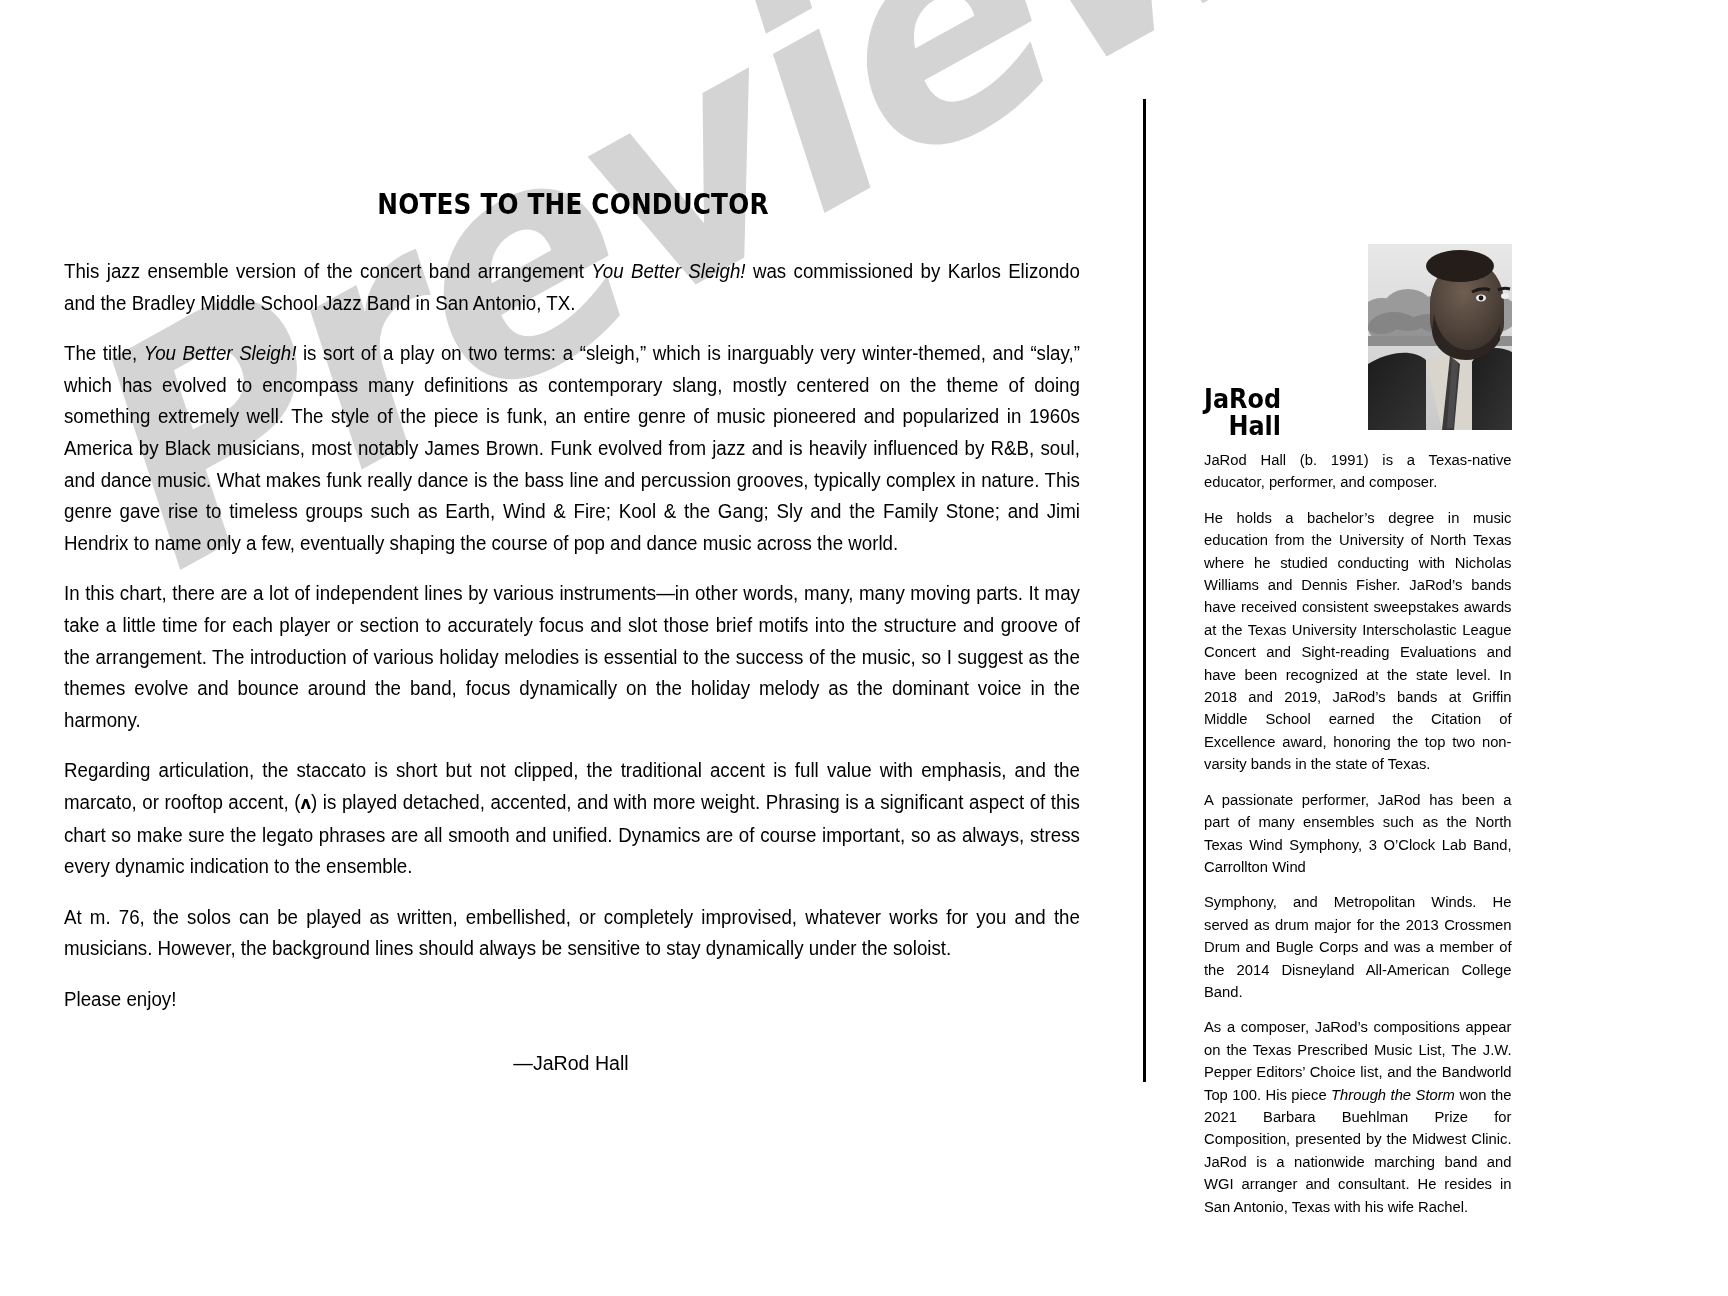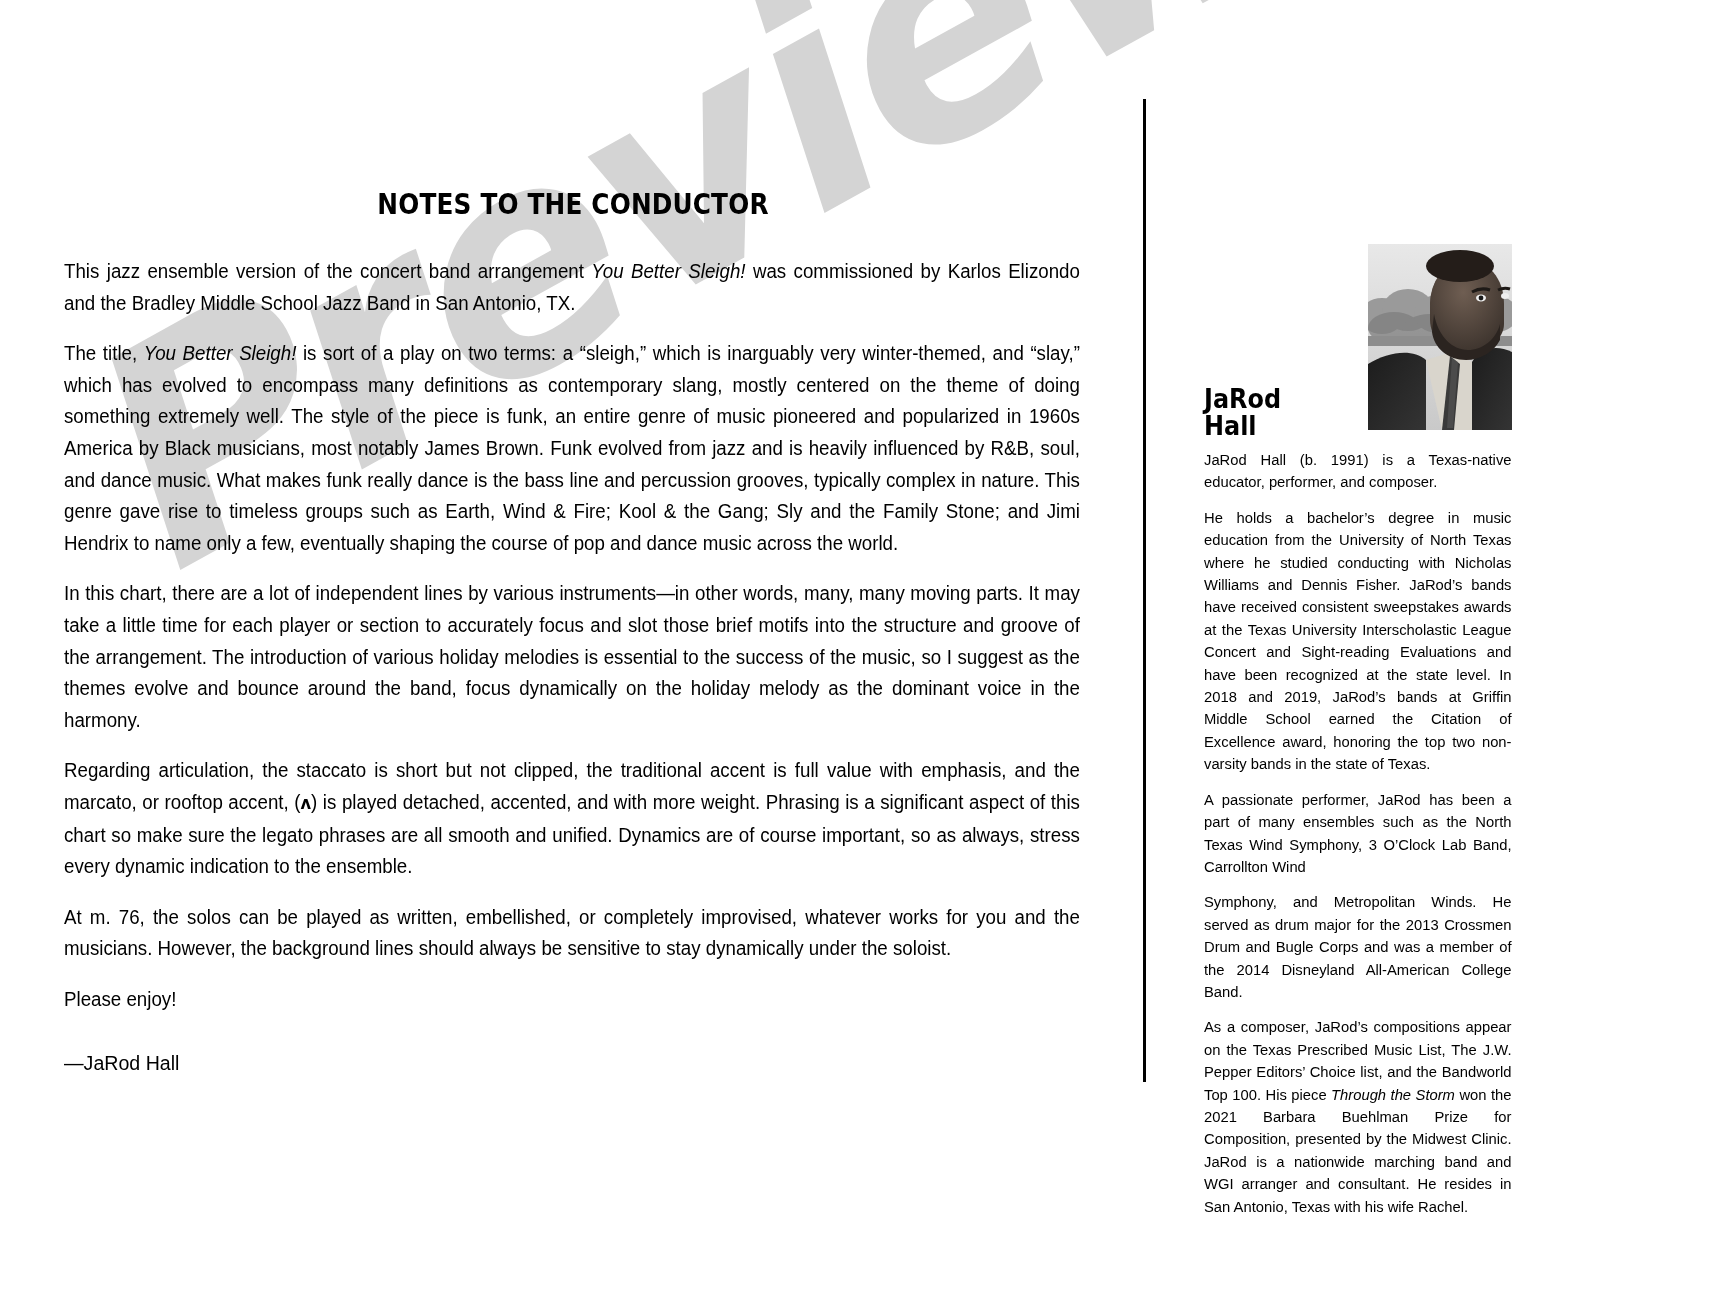--- a/index.html
+++ b/index.html
@@ -72,21 +72,21 @@
   }
   .body-p i { font-style: italic; }
   .marcato {
     font-family: "DejaVu Sans", sans-serif;
     font-weight: 700;
     font-size: 17px;
   }
   .signature {
     font-size: 19.6px;
     line-height: 31.6px;
-    text-align: left;
+    text-align: center;
     margin: 33px 0 0 0;
     padding-right: 4px;
   }
 
   
   .divider {
     position: absolute;
     left: 1143px;
     top: 99px;
     width: 2.5px;
@@ -99,20 +99,21 @@
   .side-col {
     position: absolute;
     left: 1204px;
     top: 244px;
     width: 308px;
     z-index: 10;
   }
   .composer-head {
     position: relative;
     min-height: 205px;
+    text-align: right;
   }
   .photo {
     position: absolute;
     right: 0;
     top: 0;
     width: 144px;
     height: 186px;
     overflow: hidden;
     background: #2a2a2a;
   }

